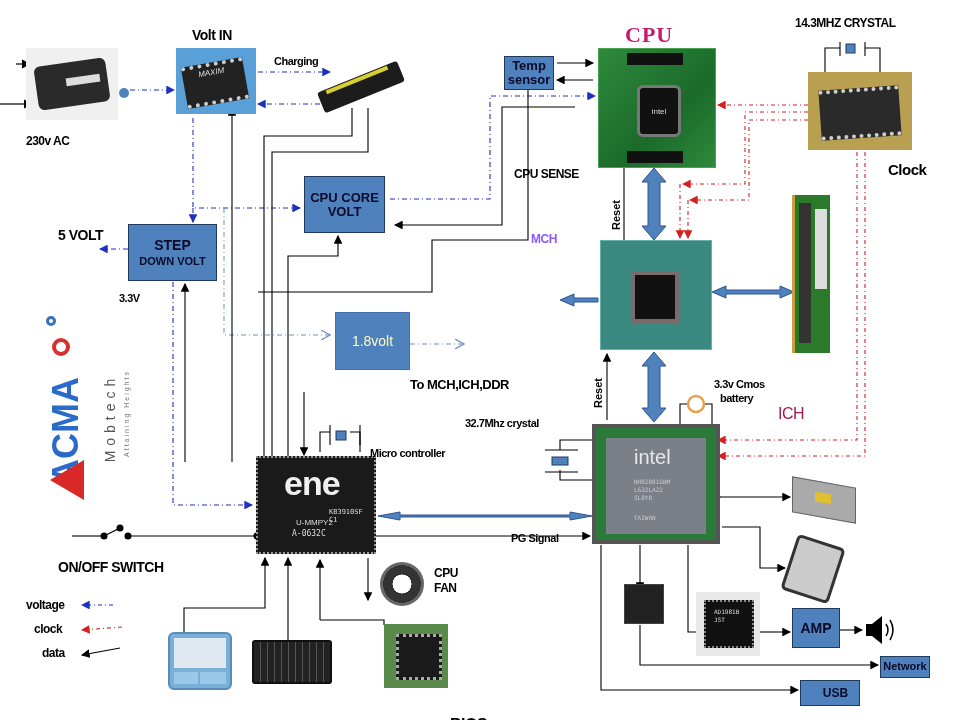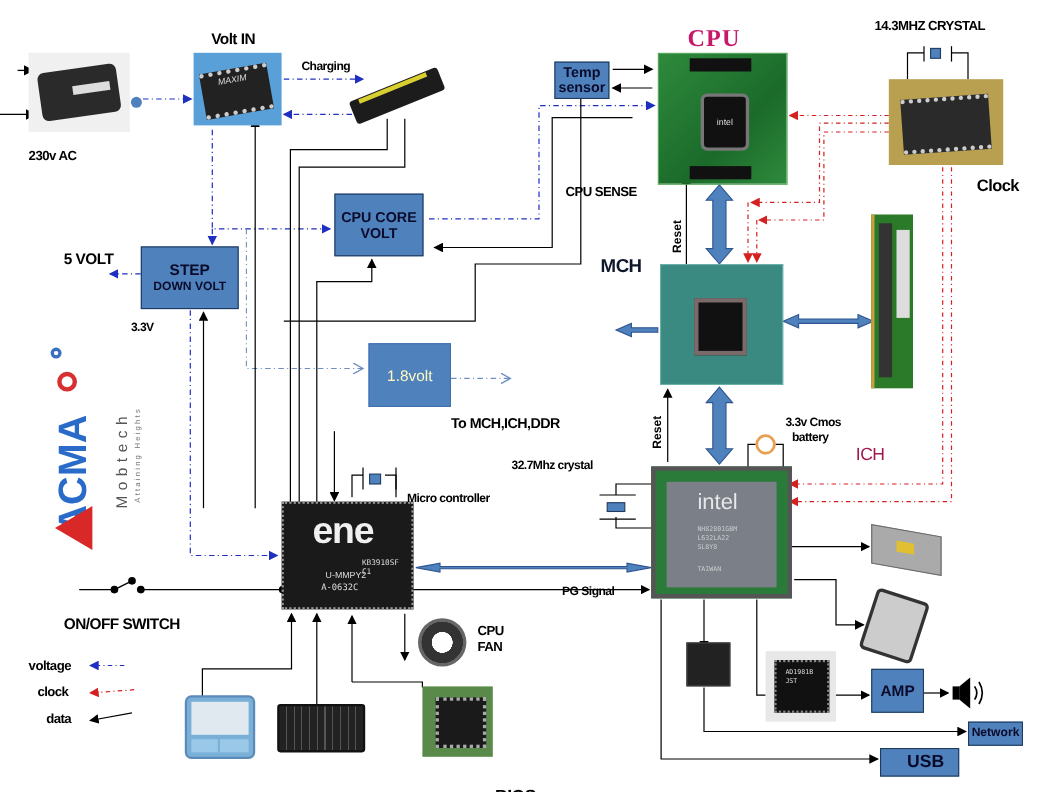--- a/index.html
+++ b/index.html
@@ -189,21 +189,21 @@
   <div class="box" style="left:304px;top:176px;width:81px;height:57px;font-size:13px;">
     <span>CPU CORE</span>
     <span>VOLT</span>
   </div>
 
   <div class="box" style="left:335px;top:312px;width:75px;height:58px;border-color:#4070b0;">
     <span style="color:#fef9c3;font-weight:normal;font-size:14px;">1.8volt</span>
   </div>
   <div class="lbl" style="left:410px;top:377px;font-size:13px;">To MCH,ICH,DDR</div>
 
-  <div class="lbl" style="left:546px;top:232px;font-size:17px;color:#0f172a;">MCH</div>
+  <div class="lbl" style="left:531px;top:232px;font-size:12px;color:#8b5cf6;">MCH</div>
   <div class="vt" style="left:610px;top:230px;">Reset</div>
   <div class="vt" style="left:592px;top:408px;">Reset</div>
 
 
   <div class="img" style="left:600px;top:240px;width:112px;height:110px;background:#3a8a82;border:1px solid #6ab0a8;">
     <div style="position:absolute;left:30px;top:30px;width:40px;height:44px;background:#111;border:4px solid #7a6a6a;"></div>
   </div>
 
   <div class="img" style="left:792px;top:195px;width:38px;height:158px;background:#2a7a2a;border-left:3px solid #c8a040;">
     <div style="position:absolute;left:4px;top:8px;width:12px;height:140px;background:#333;"></div>
@@ -277,17 +277,17 @@
       <div style="position:absolute;left:8px;top:14px;color:#ddd;font-size:6px;font-family:'DejaVu Sans Mono',monospace;">JST</div>
     </div>
   </div>
 
   <div class="box" style="left:792px;top:608px;width:48px;height:40px;font-size:14px;">
     <span>AMP</span>
   </div>
   <div class="box" style="left:880px;top:656px;width:50px;height:22px;font-size:11px;">
     <span>Network</span>
   </div>
-  <div class="box" style="left:800px;top:680px;width:72px;height:26px;font-size:16px;padding-left:11px;">
+  <div class="box" style="left:800px;top:680px;width:60px;height:26px;font-size:12px;padding-left:11px;">
     <span>USB</span>
   </div>
 
 </div>
 
 </body></html>

